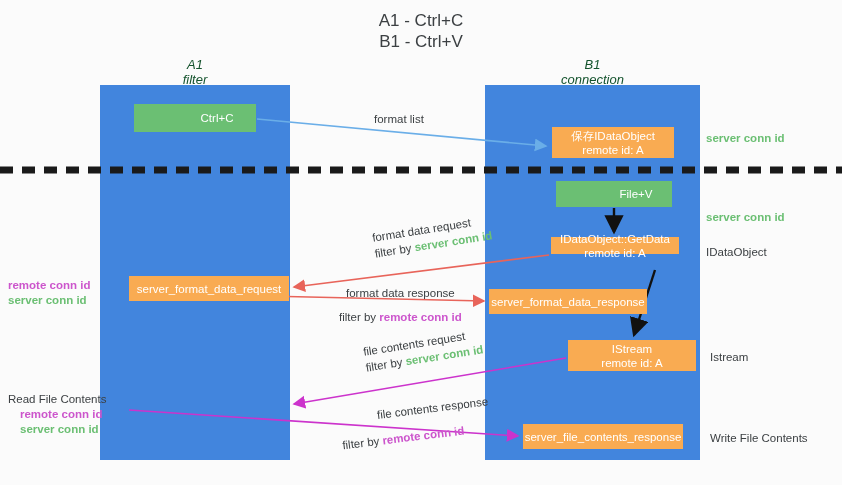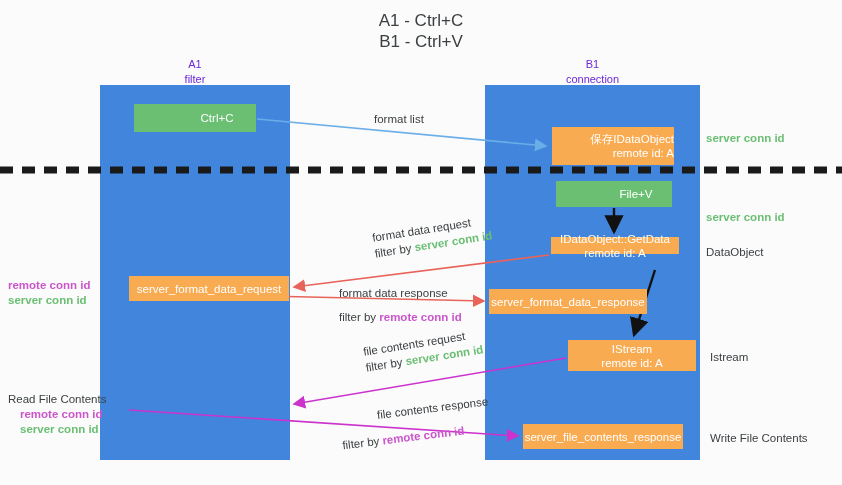--- a/index.html
+++ b/index.html
@@ -18,37 +18,37 @@
     position:absolute;left:0;top:10px;width:842px;
     text-align:center;font-size:17px;line-height:21px;color:#3c4043;
   }
 
   
   .lane{position:absolute;background:#4285dd;}
   .lane-a{left:100px;top:85px;width:190px;height:375px;}
   .lane-b{left:485px;top:85px;width:215px;height:375px;}
 
   .lane-head{
-    position:absolute;text-align:center;font-size:11px;line-height:15px;color:#6d28d9;
+    position:absolute;text-align:center;font-size:13px;line-height:15px;color:#14532d;font-style:italic;
   }
   .lane-head-a{left:100px;top:57px;width:190px;}
   .lane-head-b{left:485px;top:57px;width:215px;}
 
   
   .box{
     position:absolute;box-sizing:border-box;
     display:flex;flex-direction:column;align-items:center;justify-content:center;
     color:#fff;font-size:11.5px;line-height:14px;text-align:center;
     z-index:6;
   }
   .box.green{background:#6bbf73;padding-left:44px;}
   .box.orange{background:#f9ab52;}
 
   #box-ctrlc{left:134px;top:104px;width:122px;height:28px;}
-  #box-idataobject{left:552px;top:127px;width:122px;height:38px;align-items:flex-end;}
+  #box-idataobject{left:552px;top:127px;width:122px;height:31px;}
   #box-ctrlv{left:556px;top:181px;width:116px;height:26px;}
   #box-getdata{left:551px;top:237px;width:128px;height:17px;}
   #box-sfdreq{left:129px;top:276px;width:160px;height:25px;}
   #box-sfdres{left:489px;top:289px;width:158px;height:25px;}
   #box-istream{left:568px;top:340px;width:128px;height:31px;}
   #box-sfcreq{left:129px;top:393px;width:160px;height:25px;}
   #box-sfcres{left:523px;top:424px;width:160px;height:25px;}
 
   
   .side{position:absolute;font-size:11.5px;line-height:15px;z-index:7;}
@@ -170,21 +170,21 @@
   </div>
 
   <div class="edge-label" id="lbl-fdreq">
     <div class="dark-txt">format data request</div>
     <div>
       <span class="dark-txt">filter by </span><span class="green-txt">server conn id</span>
     </div>
   </div>
 
   <div class="edge-label" id="lbl-fdres">
-    <div class="dark-txt" style="">format data response</div>
+    <div class="dark-txt" style="text-align:center">format data response</div>
     <div style="text-align:center;margin-top:8px">
       <span class="dark-txt">filter by </span><span class="magenta-txt">remote conn id</span>
     </div>
   </div>
 
   <div class="edge-label" id="lbl-fcreq">
     <div class="dark-txt">file contents request</div>
     <div>
       <span class="dark-txt">filter by </span><span class="green-txt">server conn id</span>
     </div>
@@ -192,21 +192,21 @@
 
   <div class="edge-label" id="lbl-fcres">
     <div class="dark-txt">file contents response</div>
     <div style="margin-top:10px;margin-left:-38px">
       <span class="dark-txt">filter by </span><span class="magenta-txt">remote conn id</span>
     </div>
   </div>
 
   <div class="side green-txt" id="side-serverconn-1">server conn id</div>
   <div class="side green-txt" id="side-serverconn-2">server conn id</div>
-  <div class="side dark-txt" id="side-dataobject">DataObject</div>
+  <div class="side dark-txt" id="side-dataobject">IDataObject</div>
   <div class="side dark-txt" id="side-istream">Istream</div>
   <div class="side dark-txt" id="side-writefile">Write File Contents</div>
 
   <div class="side" id="side-left-1">
     <div class="magenta-txt">remote conn id</div>
     <div class="green-txt">server conn id</div>
   </div>
 
   <div class="side" id="side-left-2">
     <div class="hdr">Read File Contents</div>

